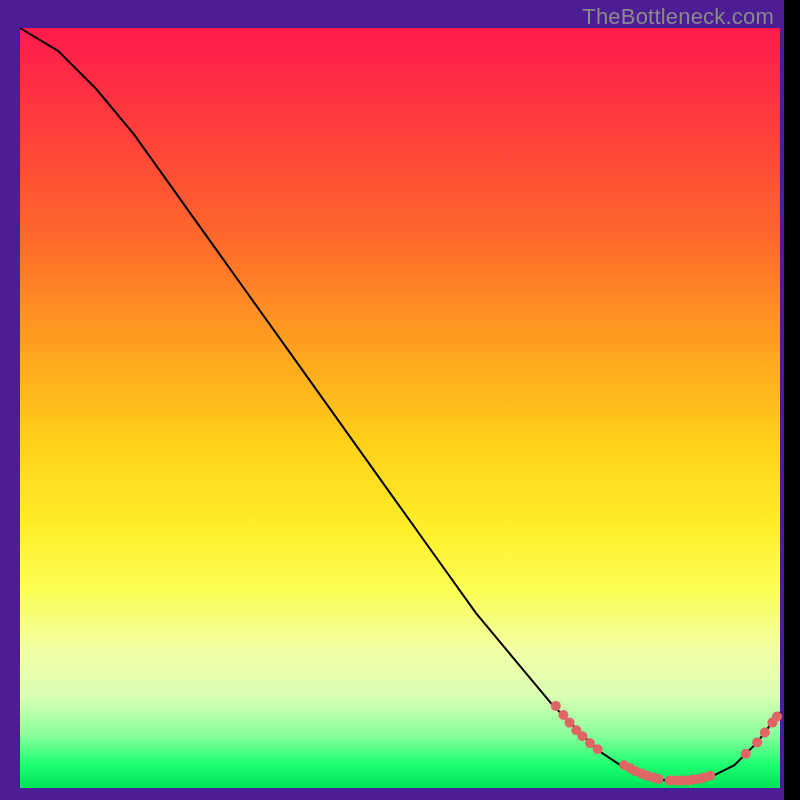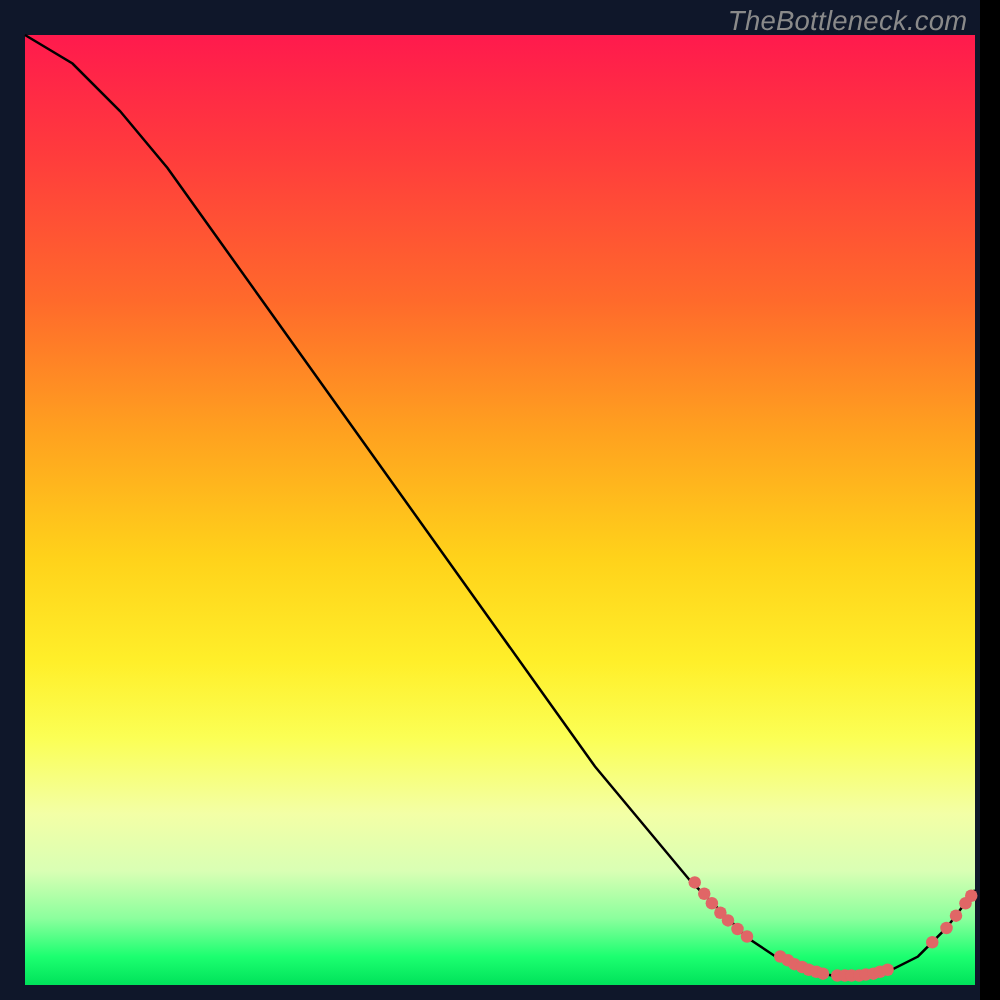--- a/index.html
+++ b/index.html
@@ -8,22 +8,21 @@
     width: 800px;
     height: 800px;
     background: #000;
     overflow: hidden;
     font-family: Arial, Helvetica, sans-serif;
   }
   .frame {
     position: relative;
     width: 784px;
     height: 800px;
-    background: #0f172a;
-    font-style: italic;
+    background: #4c1d95;
   }
   .watermark {
     position: absolute;
     top: 4px;
     right: 10px;
     color: #8a8a8a;
     font-size: 22px;
     font-weight: 500;
     letter-spacing: 0.2px;
     user-select: none;

